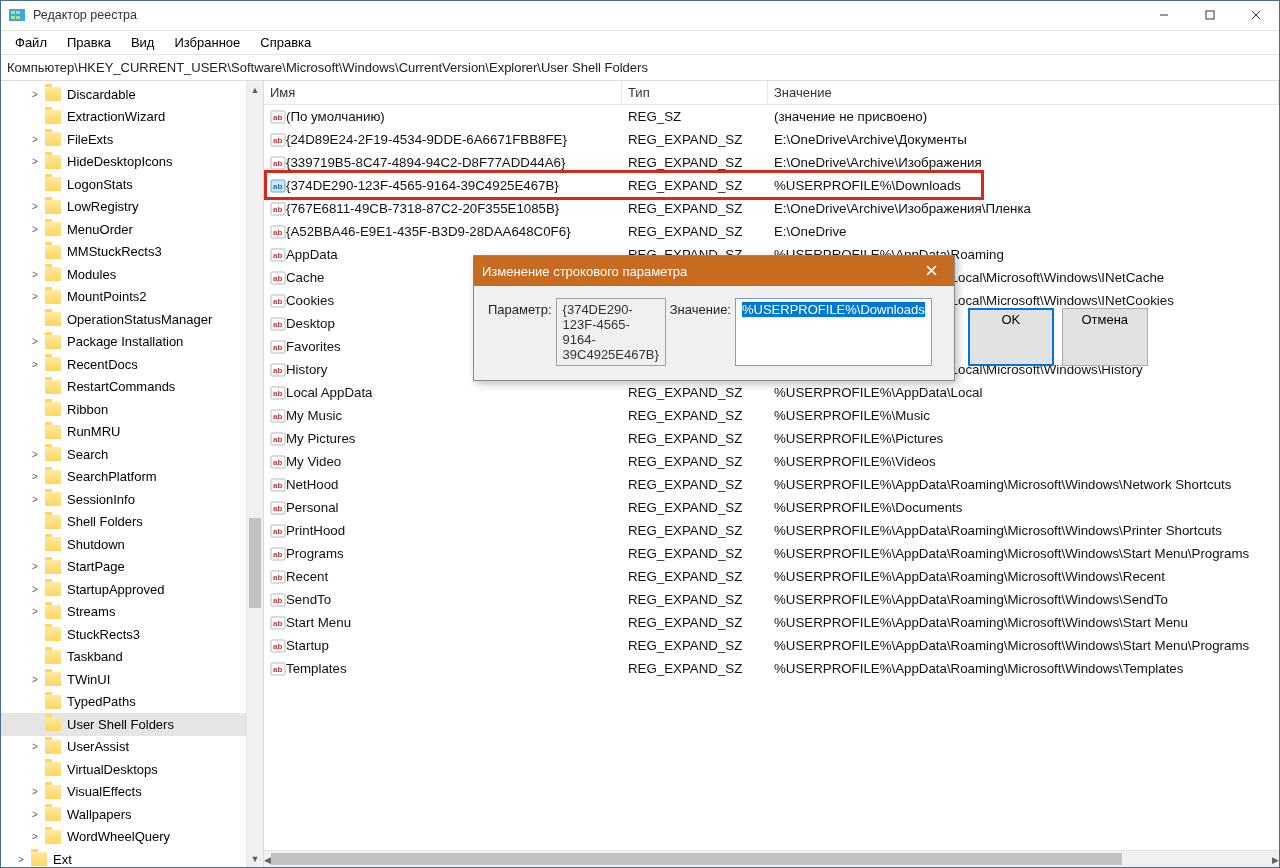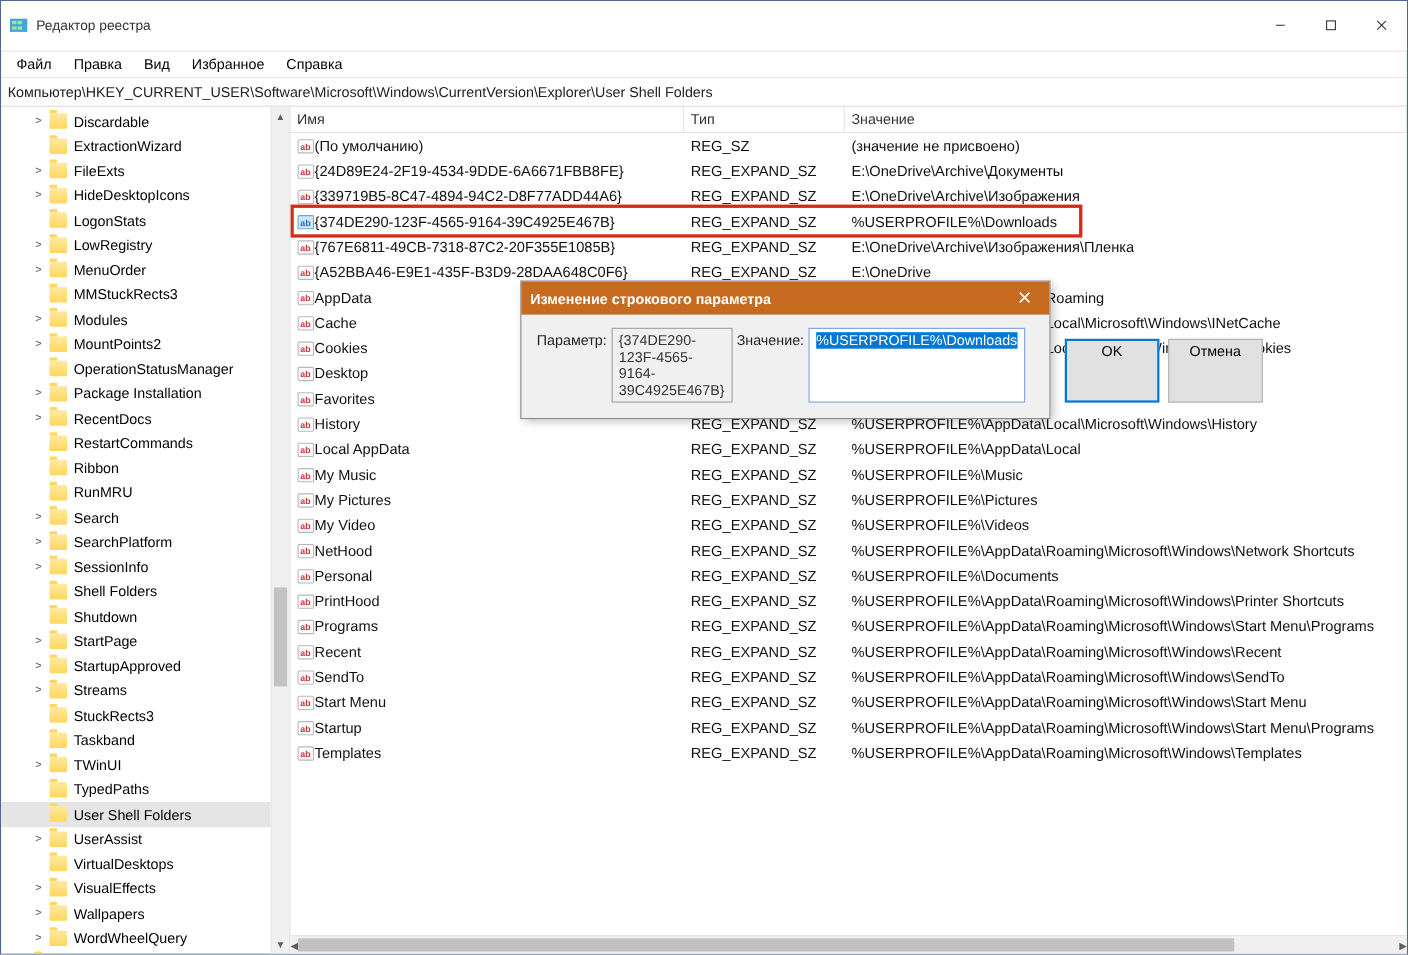--- a/index.html
+++ b/index.html
@@ -13,21 +13,21 @@
     overflow: hidden;
   }
   .window {
     width: 1280px; height: 868px;
     border: 1px solid #4a6b96;
     display: flex; flex-direction: column;
     position: relative;
   }
   
   .titlebar {
-    height: 46px;
+    height: 30px;
     display: flex; align-items: center;
     padding: 0 0 2px 8px;
     background: #fff;
     border-bottom: 1px solid #e5e5e5;
   }
   .titlebar .app-icon {
     width: 16px; height: 16px;
     margin-right: 8px;
   }
   .titlebar .title {
@@ -207,21 +207,20 @@
     box-shadow: 3px 3px 8px rgba(0,0,0,0.25);
     display: flex; flex-direction: column;
   }
   .dialog-title {
     height: 30px;
     background: #c66b20;
     color: #fff;
     display: flex; align-items: center;
     padding: 0 8px;
     font-size: 13px;
-    font-weight: bold;
   }
   .dialog-title .title-txt { flex: 1; }
   .dialog-title .close {
     width: 30px; text-align: center;
     font-size: 14px;
   }
   .dialog-body {
     padding: 12px 14px 14px;
     display: flex; flex-direction: row;
     gap: 4px;

